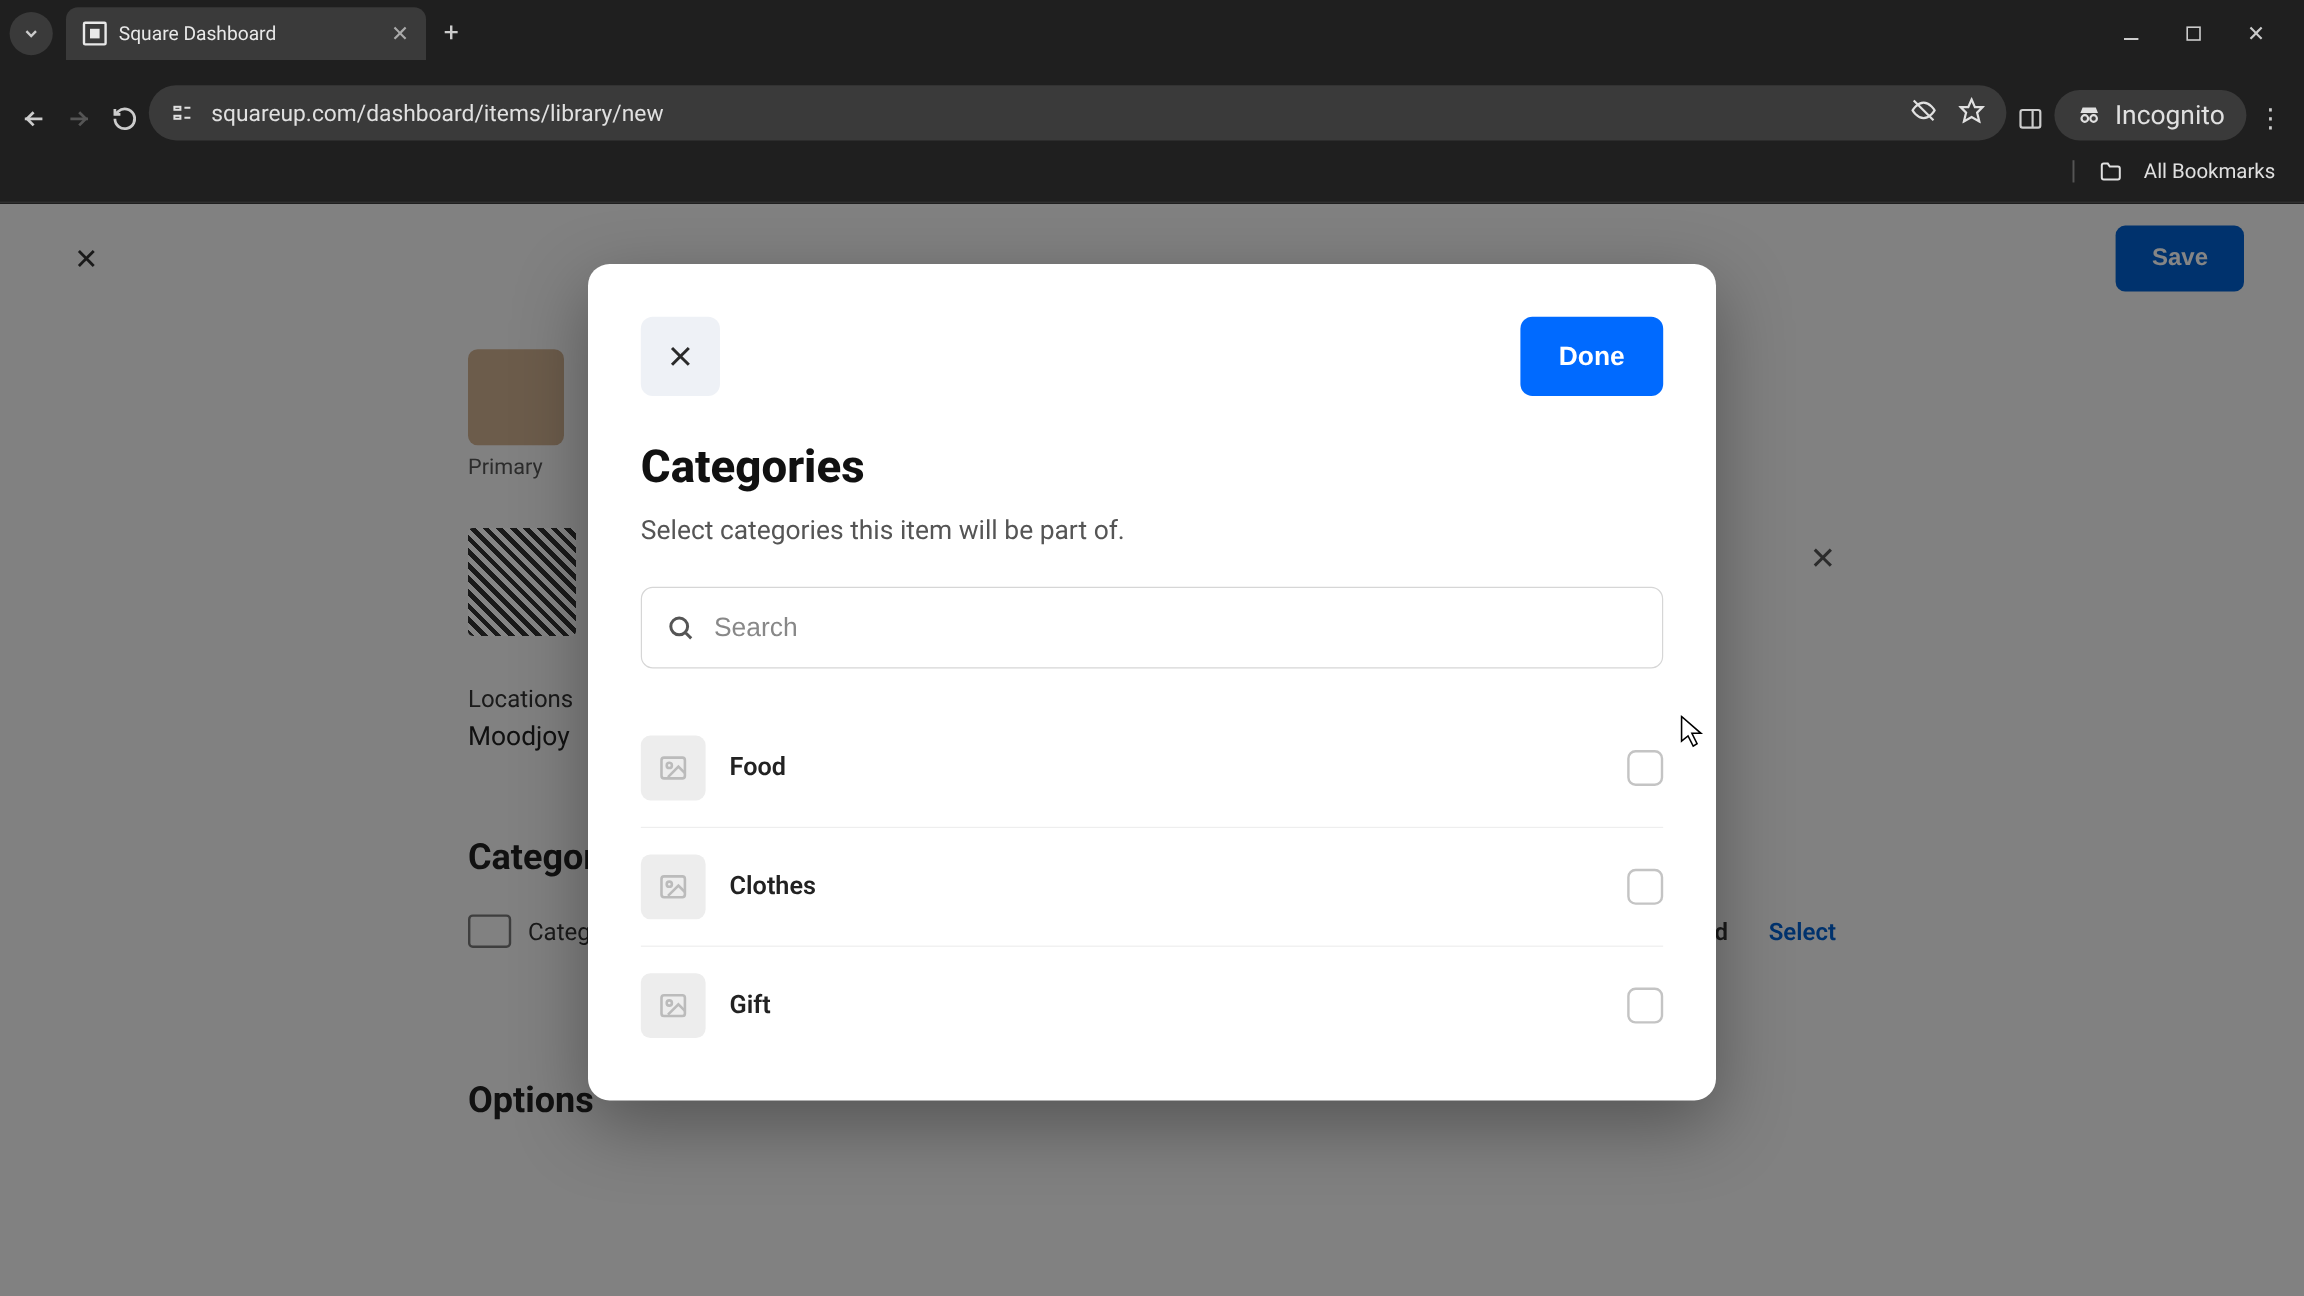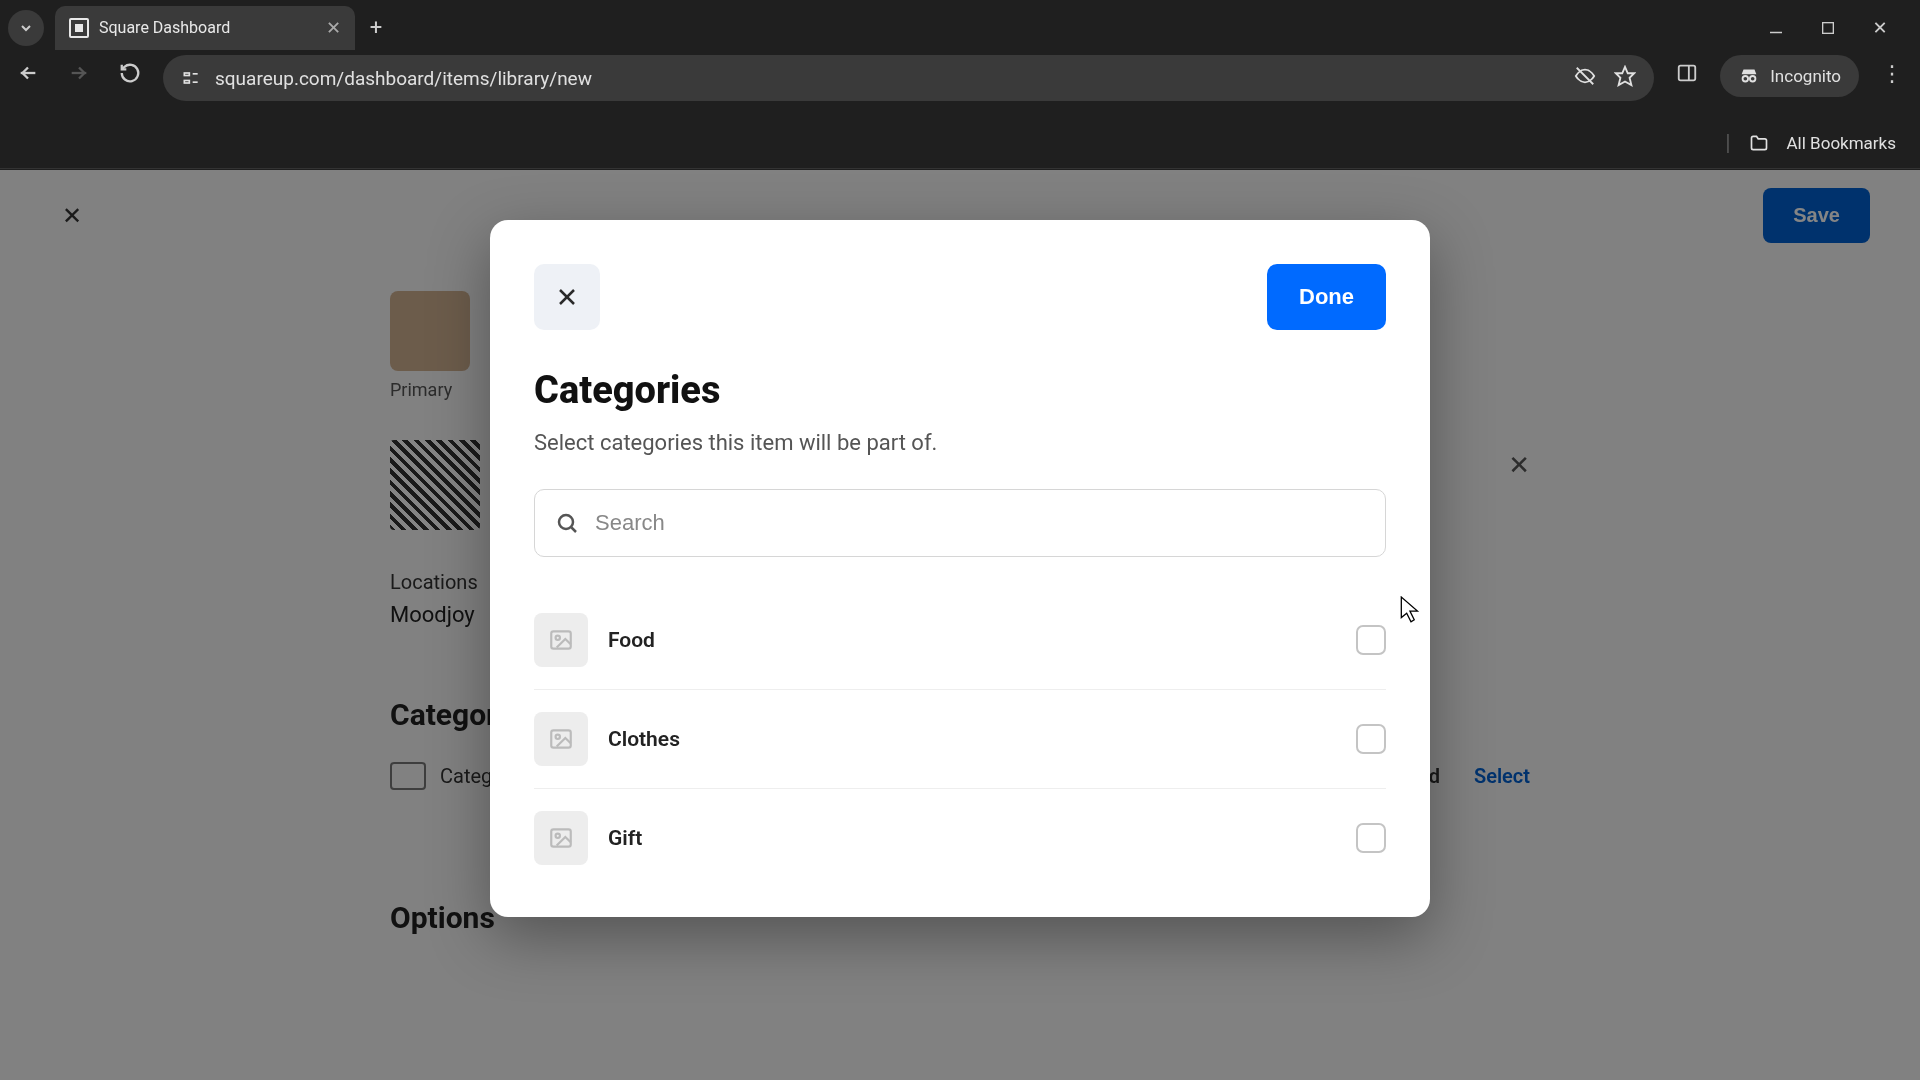--- a/index.html
+++ b/index.html
@@ -79,24 +79,24 @@
   display: flex;
   gap: 28px;
   padding-right: 20px;
   color: #ccc;
   align-items: center;
 }
 .window-controls span { font-size: 18px; display:flex; align-items:center; justify-content:center; width:24px; height:24px;}
 
 .address-bar {
   display: flex;
-  align-items: flex-start;
+  align-items: flex-end;
   height: 62px;
   padding: 0 10px;
-  gap: 15px;
+  gap: 2px;
 }
 .nav-btn {
   width: 36px;
   height: 36px;
   display: flex;
   align-items: center;
   justify-content: center;
   color: #ccc;
   font-size: 22px;
 }
@@ -117,21 +117,21 @@
 .url-icons { display: flex; gap: 18px; align-items: center; }
 .incognito-badge {
   background: #3a3a3a;
   border-radius: 30px;
   height: 42px;
   display: flex;
   align-items: center;
   padding: 0 18px;
   gap: 10px;
   color: #e0e0e0;
-  font-size: 17px;
+  font-size: 22px;
 }
 
 .bookmarks-bar {
   height: 52px;
   display: flex;
   align-items: center;
   justify-content: flex-end;
   padding: 0 24px;
   gap: 18px;
   color: #e0e0e0;

